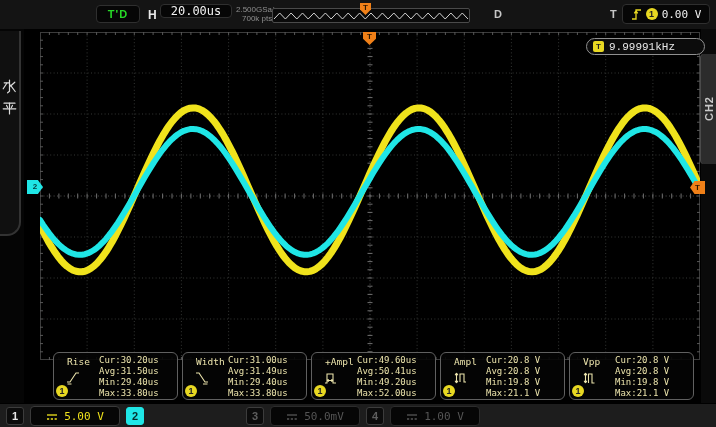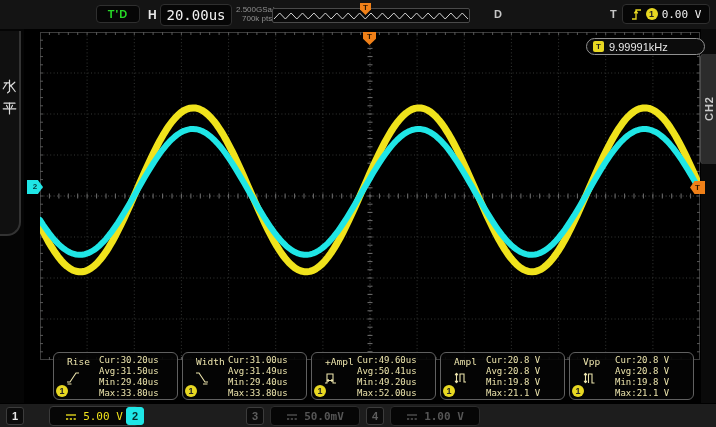--- a/index.html
+++ b/index.html
@@ -8,22 +8,22 @@
 
   
   .topbar{position:absolute;left:0;top:0;width:716px;height:29px;background:#141414;border-bottom:1px solid #000;}
   .logo{position:absolute;left:6px;top:1px;font-family:"DejaVu Serif",serif;font-weight:bold;
         font-size:21px;color:#e2b622;letter-spacing:1px;text-shadow:1px 1px 0 #5a4708;}
   .pill{background:#060606;border:1px solid #2f2f2f;border-radius:4px;box-sizing:border-box;
         display:flex;align-items:center;justify-content:center;}
   .td-box{position:absolute;left:96px;top:5px;width:44px;height:18px;color:#27d827;
           font-weight:bold;font-size:11px;letter-spacing:1px;}
   .h-label{position:absolute;left:148px;top:8px;color:#e8e8e8;font-weight:bold;font-size:12px;}
-  .tb-box{position:absolute;left:160px;top:4px;width:72px;height:22px;color:#f2f2f2;
-          font-family:"DejaVu Sans Mono",monospace;font-size:14px;}
+  .tb-box{position:absolute;left:160px;top:4px;width:72px;height:14px;color:#f2f2f2;
+          font-family:"DejaVu Sans Mono",monospace;font-size:12px;}
   .rate{position:absolute;left:236px;top:5px;color:#8e8e8e;font-size:8px;line-height:9px;text-align:center;}
   .preview{position:absolute;left:272px;top:8px;width:198px;height:15px;background:#0a0a0a;
            border:1px solid #4a4a4a;border-radius:2px;}
   .preview svg{display:block;}
   .preview-marker{position:absolute;left:360px;top:3px;width:11px;height:12px;background:#f08018;
            clip-path:polygon(0 0,100% 0,100% 55%,50% 100%,0 55%);
            color:#301800;font-size:8px;font-weight:bold;text-align:center;line-height:9px;}
   .d-label{position:absolute;left:494px;top:8px;color:#c8c8c8;font-weight:bold;font-size:11px;}
   .d-box{position:absolute;left:507px;top:5px;width:96px;height:18px;color:#ff8f1f;
          font-family:"DejaVu Sans Mono",monospace;font-size:11px;}
@@ -45,21 +45,21 @@
              display:flex;align-items:center;justify-content:center;}
   .right-tab span{writing-mode:vertical-rl;transform:rotate(180deg);color:#c9c9c9;
              font-weight:bold;font-size:11px;letter-spacing:1px;}
 
   
   #plot-svg{position:absolute;left:40px;top:32px;}
   .freq-badge{position:absolute;left:586px;top:38px;width:119px;height:17px;border:1px solid #909090;
               border-radius:9px;background:#0c0c0c;display:flex;align-items:center;gap:5px;padding-left:6px;box-sizing:border-box;}
   .freq-badge .ticon{width:11px;height:11px;border-radius:2px;background:#e8d822;color:#222;
               font-size:8px;font-weight:bold;text-align:center;line-height:11px;}
-  .freq-badge .fval{color:#e8e8e8;font-family:Liberation Sans, sans-serif;font-size:11px;}
+  .freq-badge .fval{color:#e8e8e8;font-family:Liberation Mono, monospace;font-size:11px;}
 
   .marker{position:absolute;font-size:8px;font-weight:bold;text-align:center;}
   .marker-top{left:363px;top:32px;width:13px;height:13px;background:#f08018;color:#301800;line-height:10px;
               clip-path:polygon(0 0,100% 0,100% 52%,50% 100%,0 52%);}
   .marker-right{left:690px;top:181px;width:15px;height:13px;background:#f08018;color:#301800;line-height:13px;
               clip-path:polygon(0 50%,30% 0,100% 0,100% 100%,30% 100%);}
   .marker-left{left:27px;top:180px;width:16px;height:14px;background:#1fe6e6;color:#043c3c;line-height:14px;
               clip-path:polygon(0 0,68% 0,100% 50%,68% 100%,0 100%);}
 
   
@@ -75,25 +75,25 @@
   .meas .mrows{position:absolute;left:45px;top:2px;font-size:9px;line-height:11px;white-space:pre;}
 
   
   .bottombar{position:absolute;left:0;top:403px;width:716px;height:24px;background:#1d1d1d;border-top:1px solid #000;}
   .ch-group{position:absolute;top:2px;height:20px;display:flex;align-items:center;gap:6px;}
   .ch-num{width:16px;height:16px;border:1px solid #3c3c3c;border-radius:3px;background:#0c0c0c;
           color:#e8e8e8;font-size:11px;font-weight:bold;text-align:center;line-height:16px;}
   .ch-box{width:88px;height:18px;border:1px solid #3a3a3a;border-radius:4px;background:#060606;
           display:flex;align-items:center;justify-content:center;gap:6px;
           font-family:"DejaVu Sans Mono",monospace;font-size:11px;}
-  .ch-on .ch-box{color:#f0e31c;margin-left:19px;}
+  .ch-on .ch-box{color:#f0e31c;}
   .ch-sel .ch-num{background:#1fe6e6;color:#062c2c;border-color:#1fe6e6;}
   .ch-sel .ch-box{color:#1fe6e6;border-color:#1fe6e6;box-shadow:0 0 4px rgba(31,230,230,.8);}
   .ch-off .ch-num{color:#5e5e5e;}
-  .ch-off .ch-box{color:#555;border-color:#2c2c2c;font-weight:bold;}
+  .ch-off .ch-box{color:#555;border-color:#2c2c2c;}
   .coup{display:inline-block;}
 </style>
 </head>
 <body>
 
 <div id="screen">
 
   <div class="topbar">
     <div class="pill td-box">T'D</div>
     <div class="h-label">H</div>

